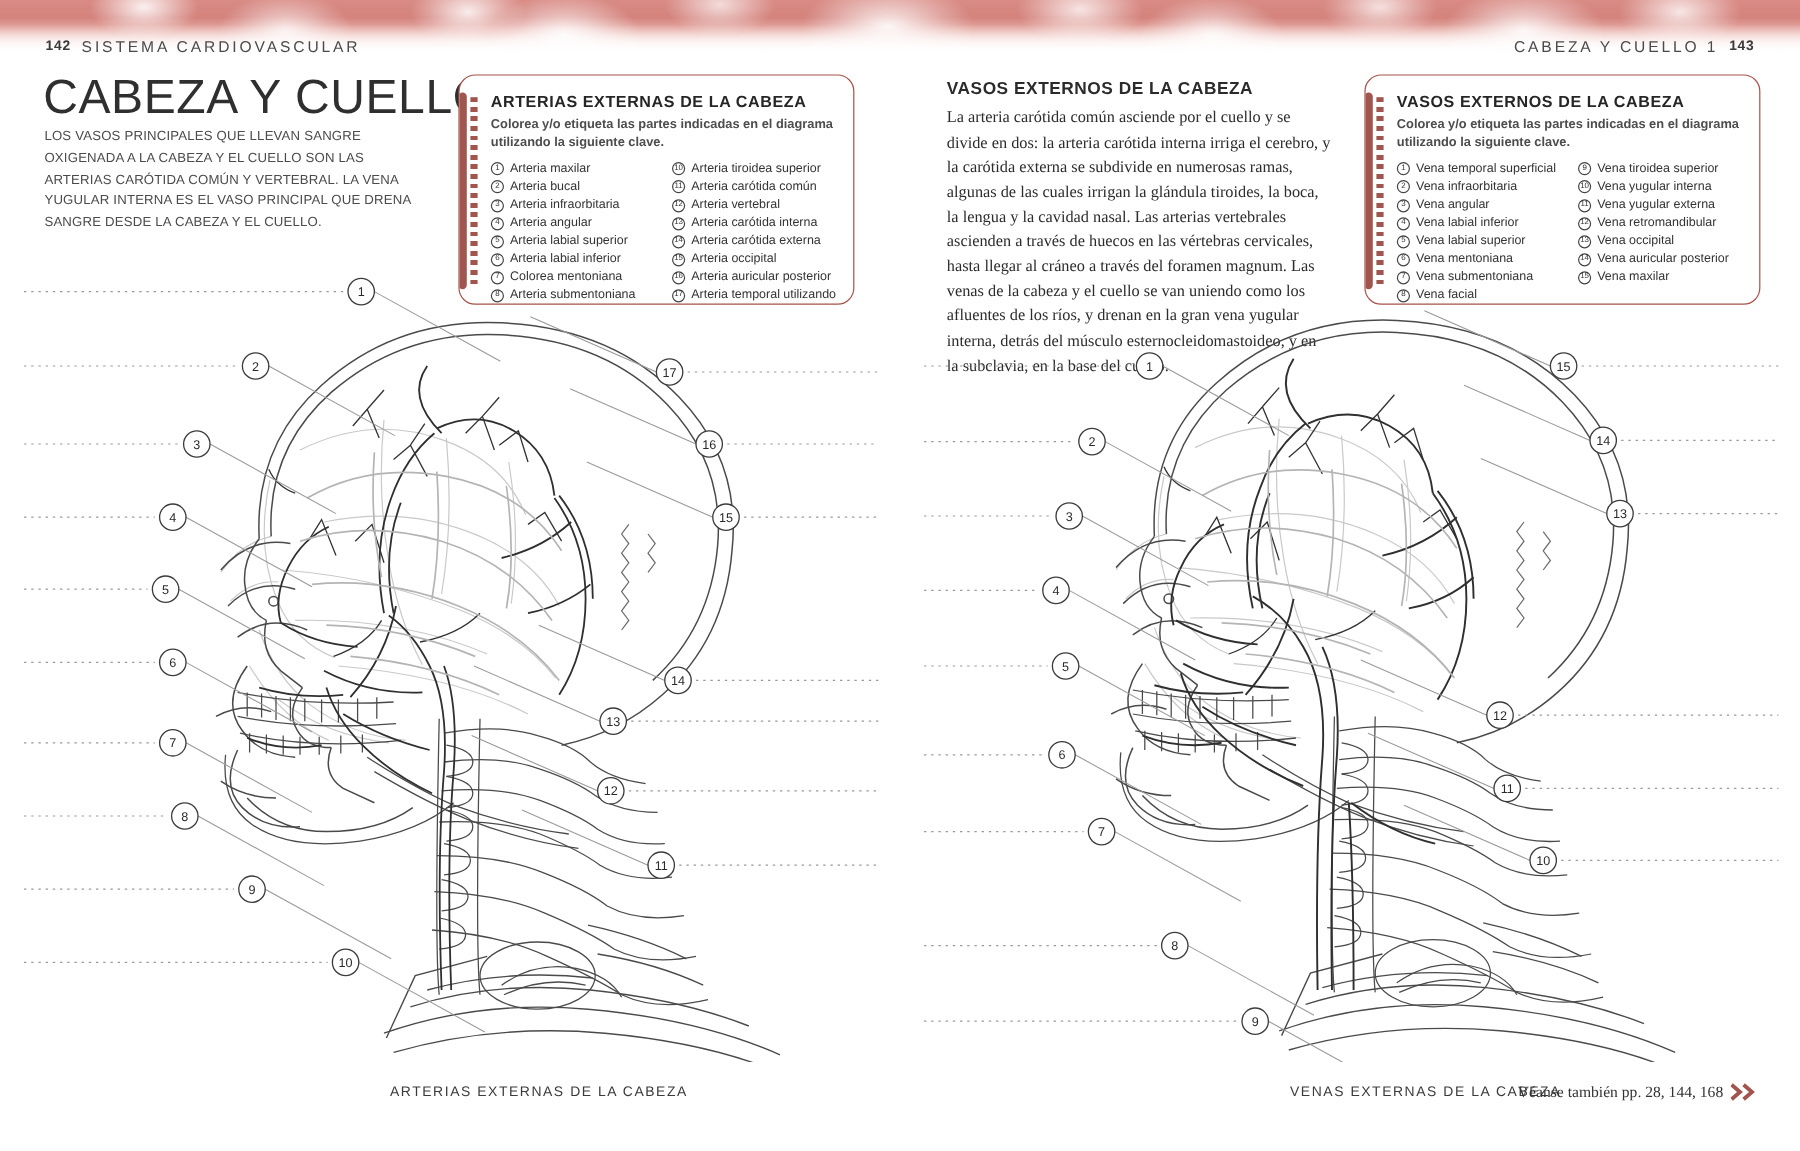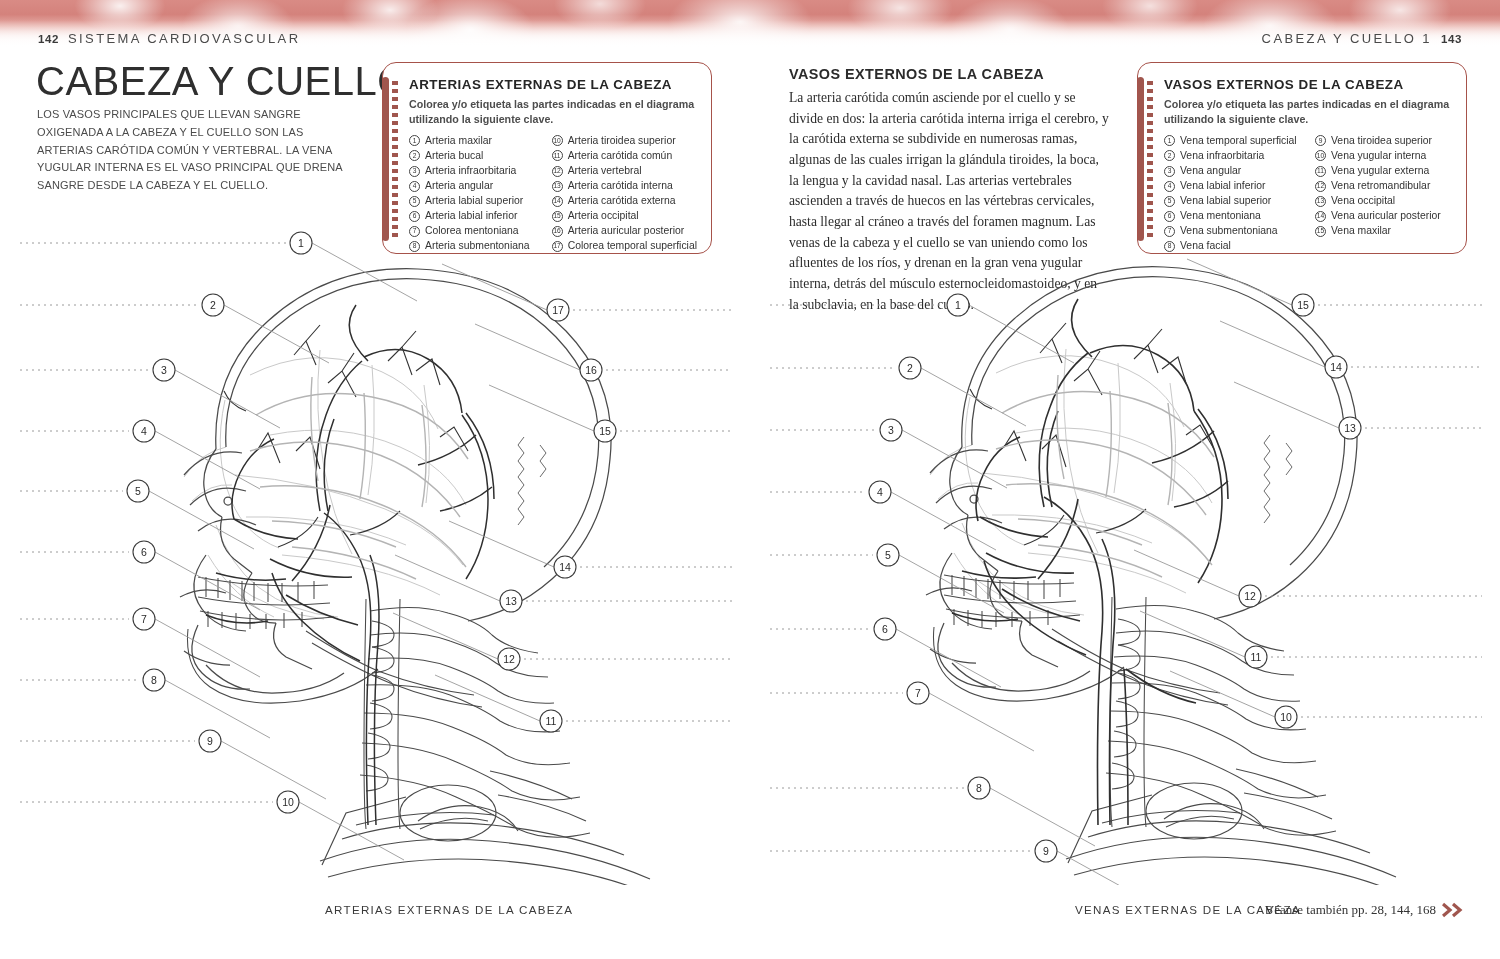--- a/index.html
+++ b/index.html
@@ -221,21 +221,21 @@
           <div class="key-item">
             <span class="num-circle">15</span>
             <span>Arteria occipital</span>
           </div>
           <div class="key-item">
             <span class="num-circle">16</span>
             <span>Arteria auricular posterior</span>
           </div>
           <div class="key-item">
             <span class="num-circle">17</span>
-            <span>Colorea temporal superficial</span>
+            <span>Arteria temporal utilizando</span>
           </div>
         </div>
     </div>
   </div>
 </div>
 
 <div class="keybox right">
   <div class="key-bar"></div>
   <div class="key-dash"></div>
   <div class="key-inner">

